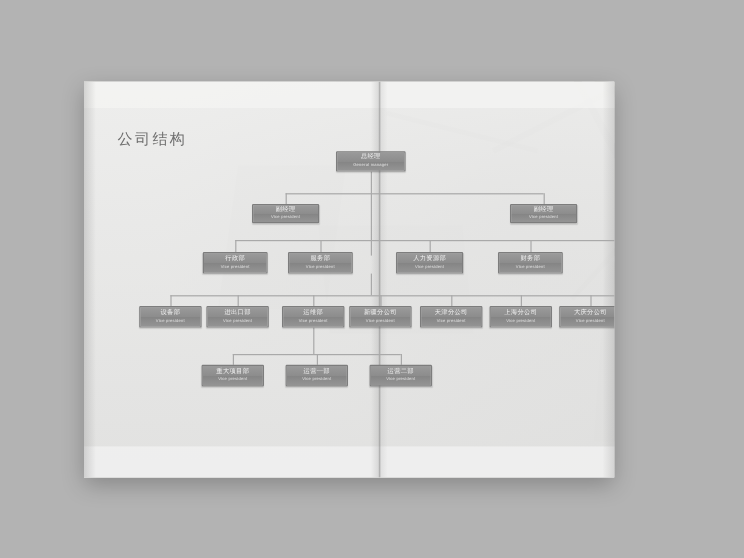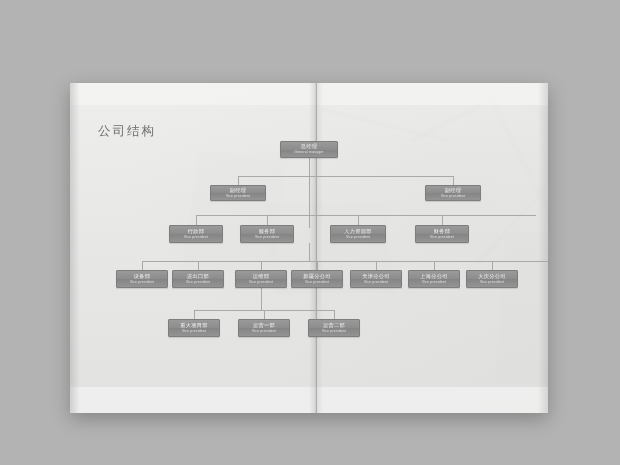--- a/index.html
+++ b/index.html
@@ -18,22 +18,22 @@
     position: relative;
     width: 620px;
     height: 465px;
     background: #b3b3b3;
   }
 
   
   .spread {
     position: absolute;
     left: 70px;
-    top: 83px;
-    width: 478px;
+    top: 68px;
+    width: 442px;
     height: 330px;
     background: linear-gradient(180deg, #e9e9e8 0%, #e4e4e3 45%, #dededd 100%);
     box-shadow: 0 6px 18px rgba(0,0,0,0.25);
     overflow: hidden;
   }
 
   
   .bgphoto {
     position: absolute;
     inset: 0;

